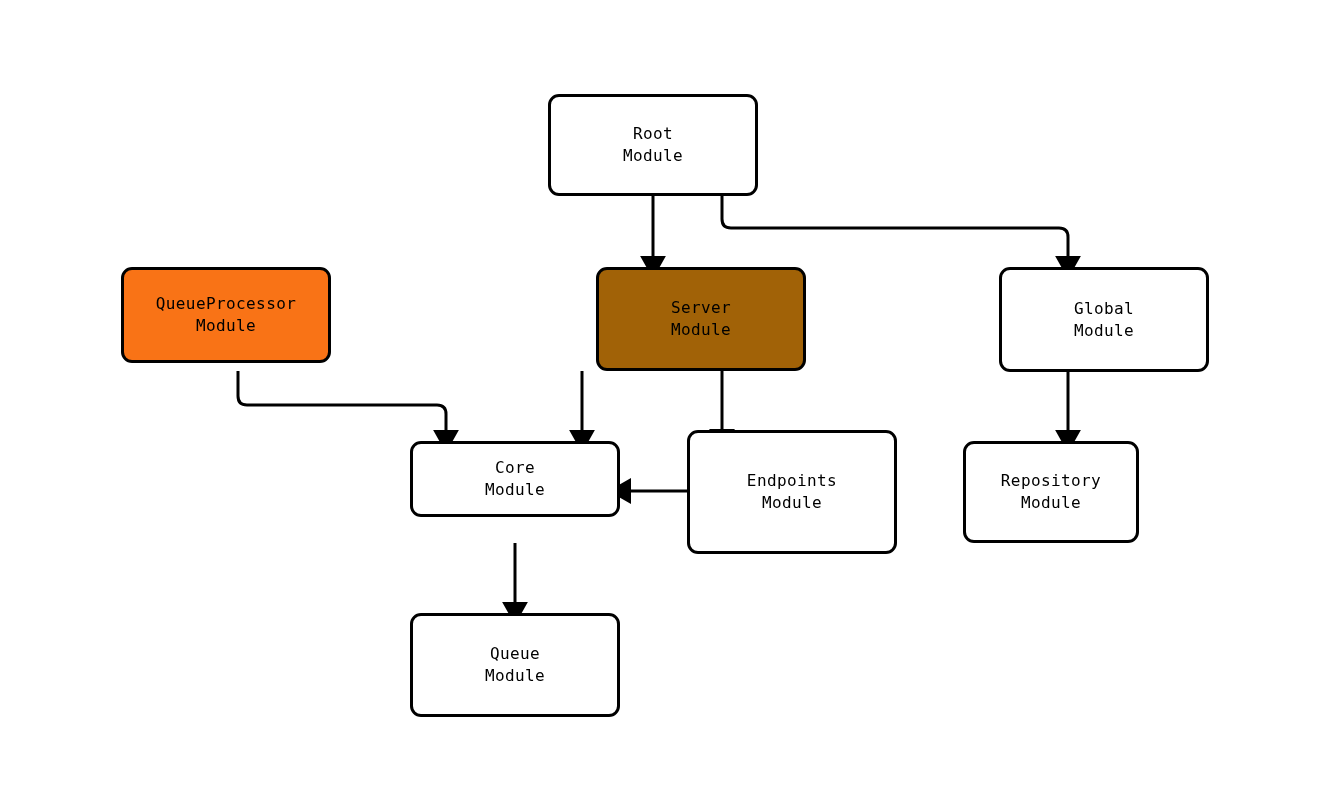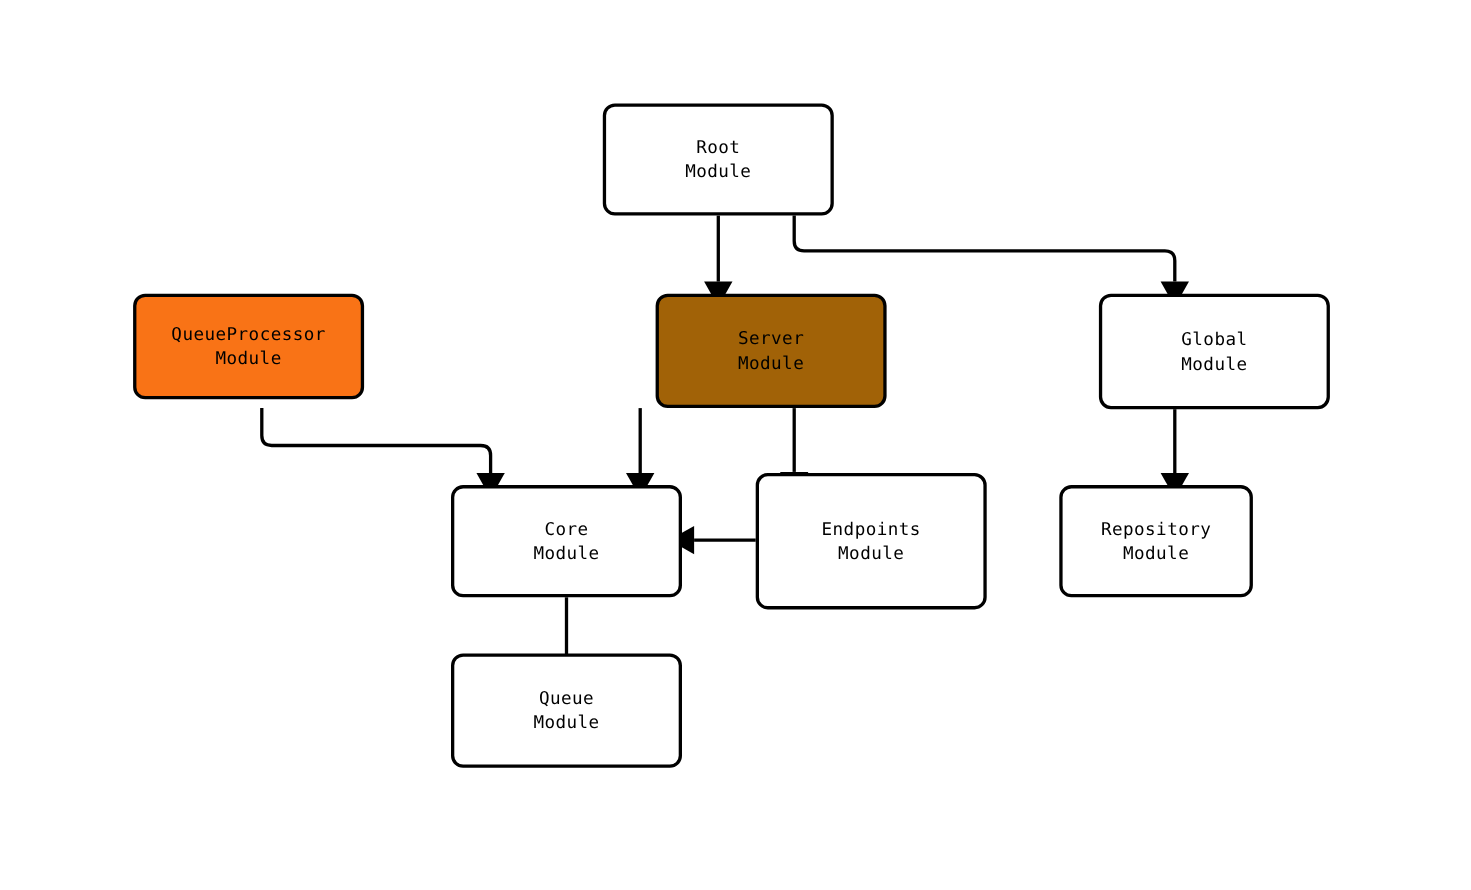--- a/index.html
+++ b/index.html
@@ -92,31 +92,31 @@
         <div class="node-line">Module</div>
       </div>
       <div class="node" style="left: 548px; top: 267px; width: 210px; height: 104px; background: #a16207; border-color: rgb(0, 0, 0); margin-left: 48px;">
         <div class="node-line">Server</div>
         <div class="node-line">Module</div>
       </div>
       <div class="node" style="left: 963px; top: 267px; width: 210px; height: 105px; background: rgb(255, 255, 255); border-color: rgb(0, 0, 0); margin-left: 36px;">
         <div class="node-line">Global</div>
         <div class="node-line">Module</div>
       </div>
-      <div class="node" style="left: 410px; top: 441px; width: 210px; height: 102px; background: rgb(255, 255, 255); border-color: rgb(0, 0, 0);">
+      <div class="node" style="left: 410px; top: 441px; width: 210px; height: 76px; background: rgb(255, 255, 255); border-color: rgb(0, 0, 0);">
         <div class="node-line">Core</div>
         <div class="node-line">Module</div>
       </div>
       <div class="node" style="left: 687px; top: 430px; width: 210px; height: 124px; background: rgb(255, 255, 255); border-color: rgb(0, 0, 0);">
         <div class="node-line">Endpoints</div>
         <div class="node-line">Module</div>
       </div>
       <div class="node" style="left: 963px; top: 441px; width: 176px; height: 102px; background: rgb(255, 255, 255); border-color: rgb(0, 0, 0);">
         <div class="node-line">Repository</div>
         <div class="node-line">Module</div>
       </div>
-      <div class="node" style="left: 410px; top: 594px; width: 210px; height: 104px; background: rgb(255, 255, 255); border-color: rgb(0, 0, 0);">
+      <div class="node" style="left: 410px; top: 613px; width: 210px; height: 104px; background: rgb(255, 255, 255); border-color: rgb(0, 0, 0);">
         <div class="node-line">Queue</div>
         <div class="node-line">Module</div>
       </div>
     </div>
 
 </div>
 
 </body></html>

